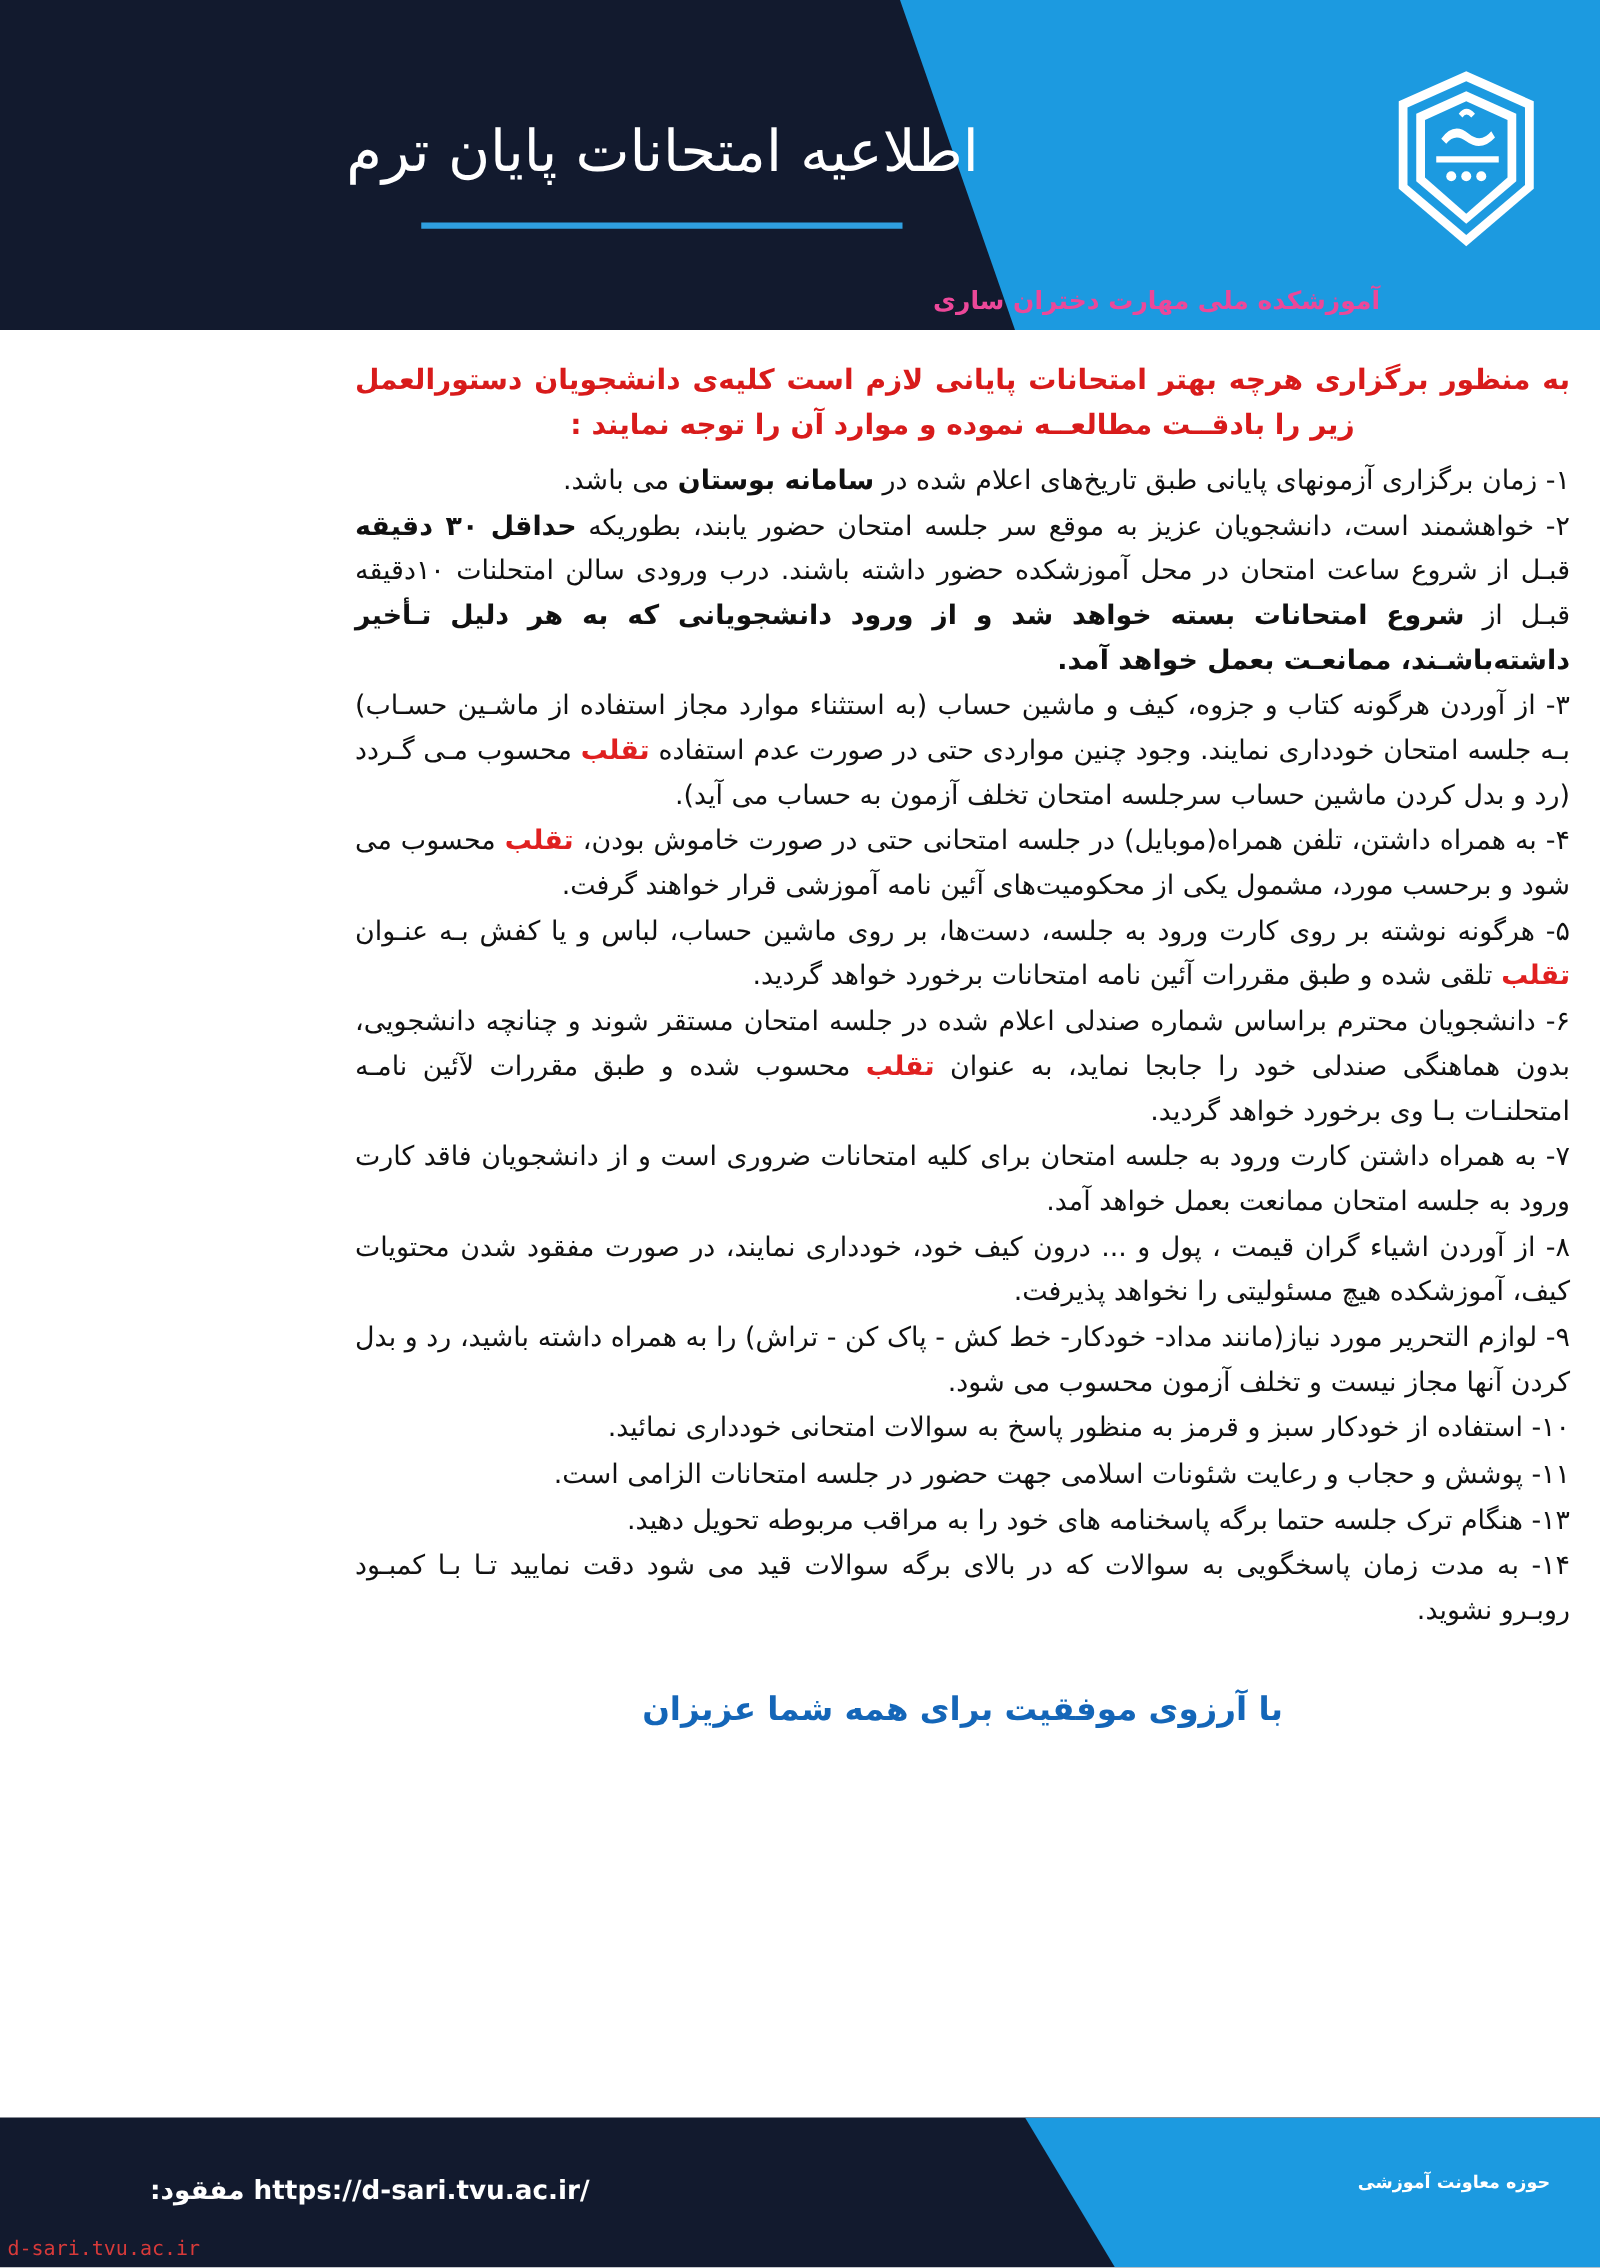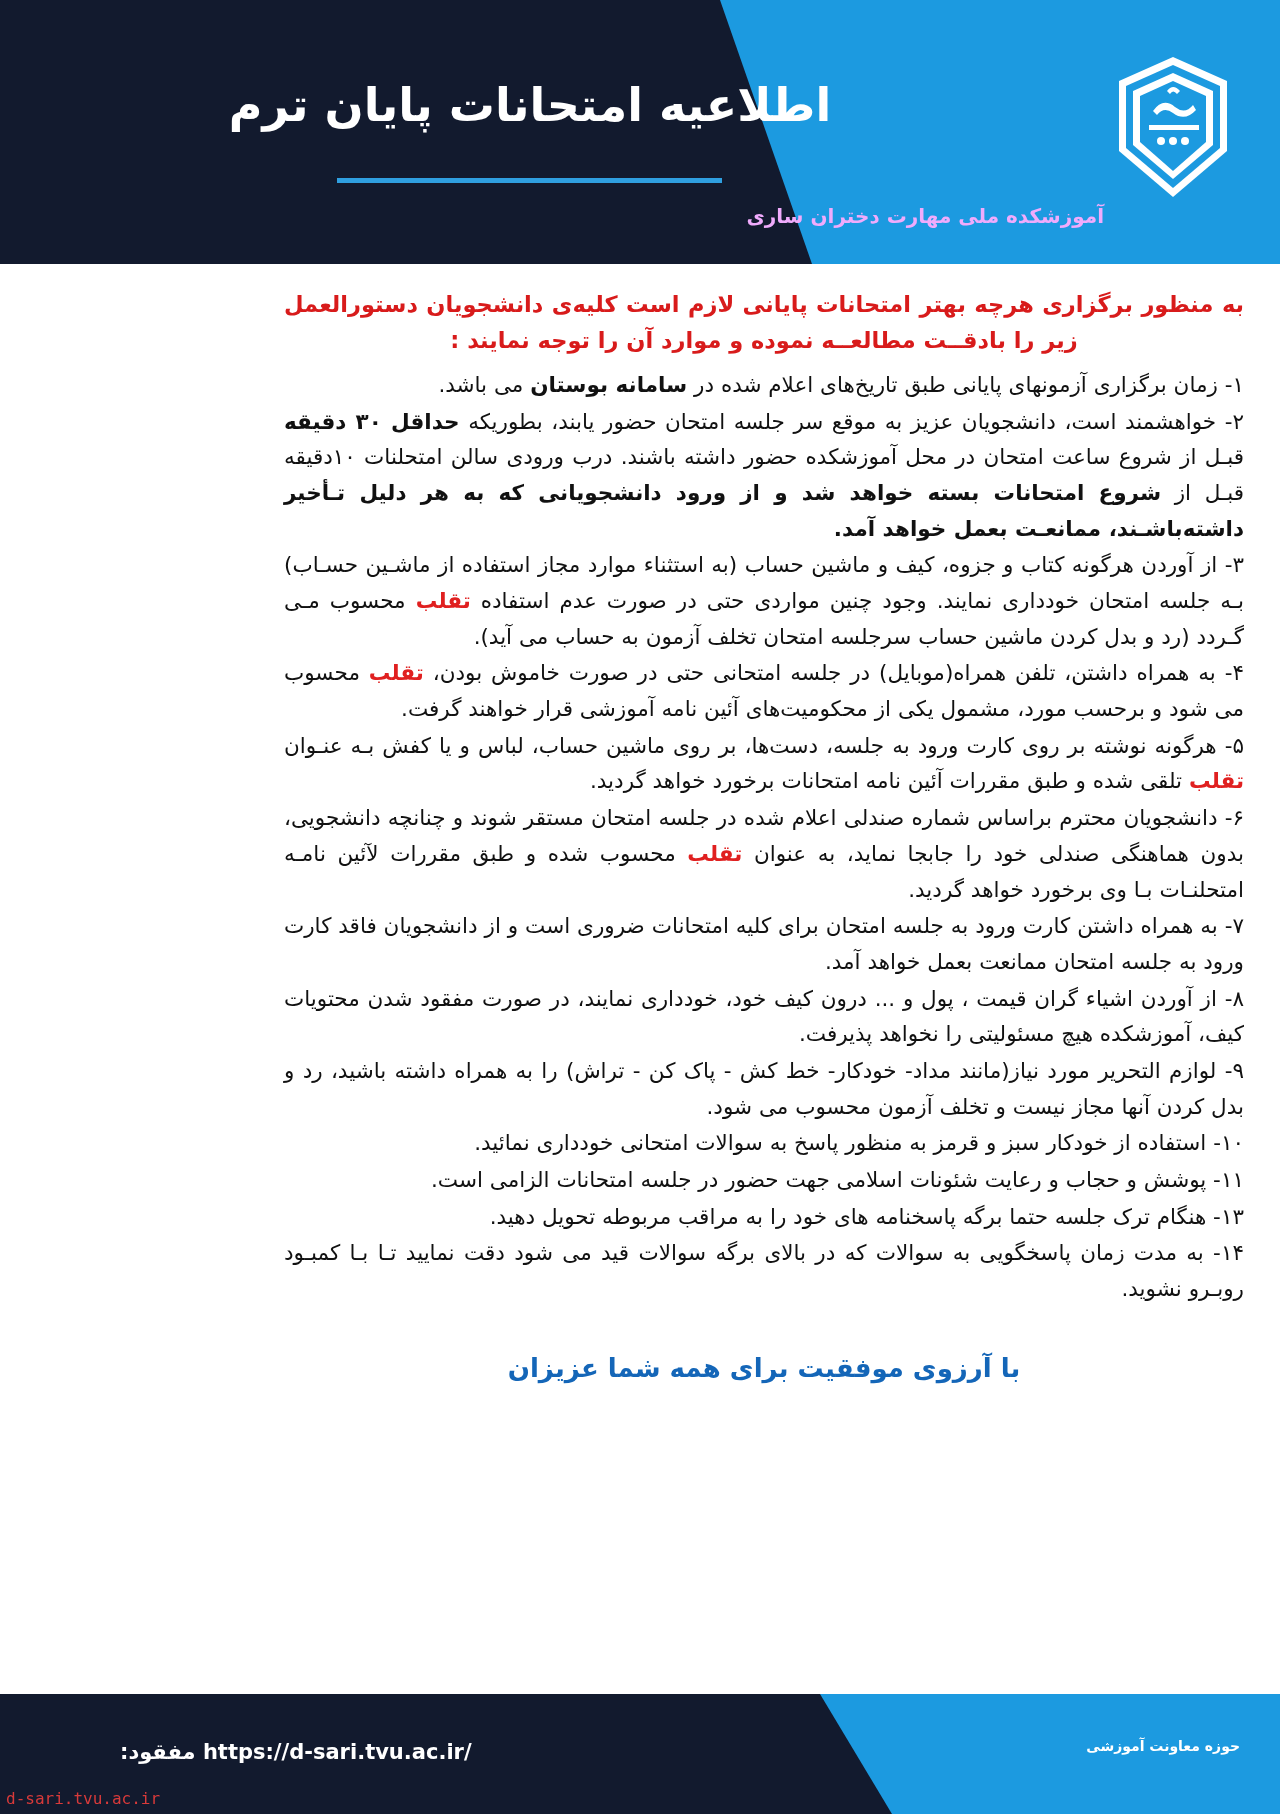--- a/index.html
+++ b/index.html
@@ -38,50 +38,50 @@
     right: 40px;
     width: 135px;
     height: 150px;
     display: flex;
     align-items: center;
     justify-content: center;
   }
   .logo-svg { display:block; }
   .faculty-name {
     position: absolute;
-    top: 204px;
+    top: 228px;
     right: 176px;
-    color: #f0abfc;
+    color: #ec4899;
     font-size: 20px;
     font-weight: bold;
     letter-spacing: 0;
   }
   .header-title {
     position: absolute;
-    top: 78px;
+    top: 94px;
     left: 0;
     width: 1060px;
     text-align: center;
     color: #ffffff;
     font-size: 46px;
-    font-weight: bold;
+    font-weight: normal;
   }
   .header-rule {
     position: absolute;
     top: 178px;
     left: 337px;
     width: 385px;
     height: 5px;
     background: #2f9fe0;
   }
 
   
   .content {
     position: relative;
-    padding: 22px 36px 0 44px;
+    padding: 22px 24px 0 44px;
     box-sizing: border-box;
     width: 1040px;
   }
   .intro {
     color: #d81b1b;
     font-weight: bold;
     font-size: 22.5px;
     line-height: 1.62;
     text-align: justify;
     text-align-last: center;

